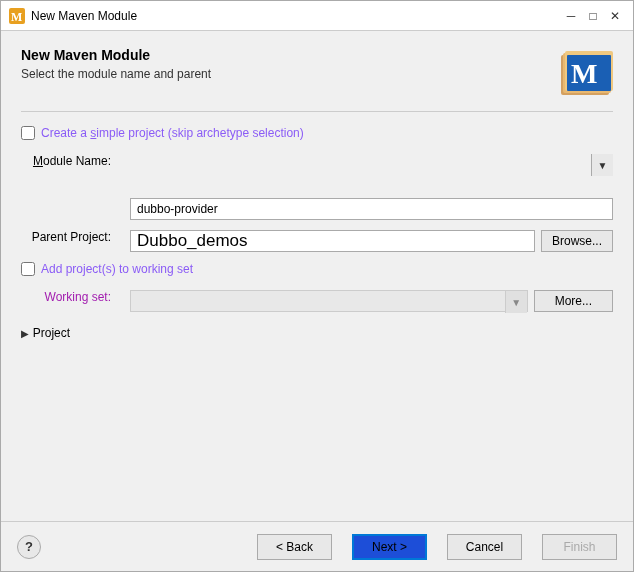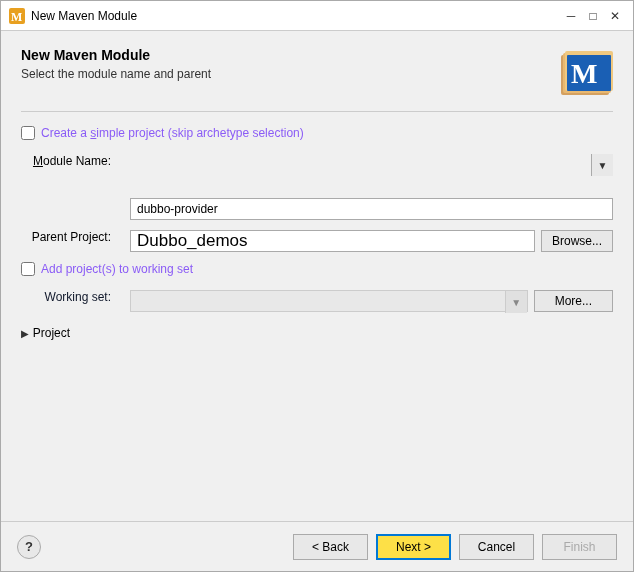--- a/index.html
+++ b/index.html
@@ -270,34 +270,34 @@
       align-items: center;
       justify-content: center;
       font-size: 13px;
       font-weight: bold;
       cursor: pointer;
       color: #333;
     }
     .footer-right {
       display: flex;
       align-items: center;
-      gap: 8px;
+      gap: 20px;
     }
     .nav-btn {
       height: 26px;
       min-width: 75px;
       padding: 0 12px;
       background: #e8e8e8;
       border: 1px solid #aaa;
       font-size: 12px;
       cursor: pointer;
     }
     .nav-btn.primary {
       border: 2px solid #0078d7;
-      background: #fde047;
+      background: #1d4ed8;
     }
     .nav-btn.disabled {
       color: #aaa;
       cursor: default;
     }
   </style>
 </head>
 <body>
 
 <div class="window">
@@ -365,21 +365,21 @@
       </div>
 
       <div class="checkbox-row" style="">
         <input type="checkbox" id="workingSet" style="">
         <label for="workingSet" class="checkbox-label">
           <span>Add project(s) to working set</span>
         </label>
       </div>
 
       <div class="field-row">
-        <div class="field-label" style="color:#0f172a;">
+        <div class="field-label" style="color:#a21caf;">
           <span>Working set:</span>
         </div>
         <div class="field-input-wrap">
           <div class="working-set-combo" style="flex:1; height:22px; border:1px solid #ccc; background:#e8e8e8; position:relative;">
             <div class="working-set-combo-arrow" style="color:#888;">▼</div>
           </div>
           <button class="more-btn">More...</button>
         </div>
       </div>
 

